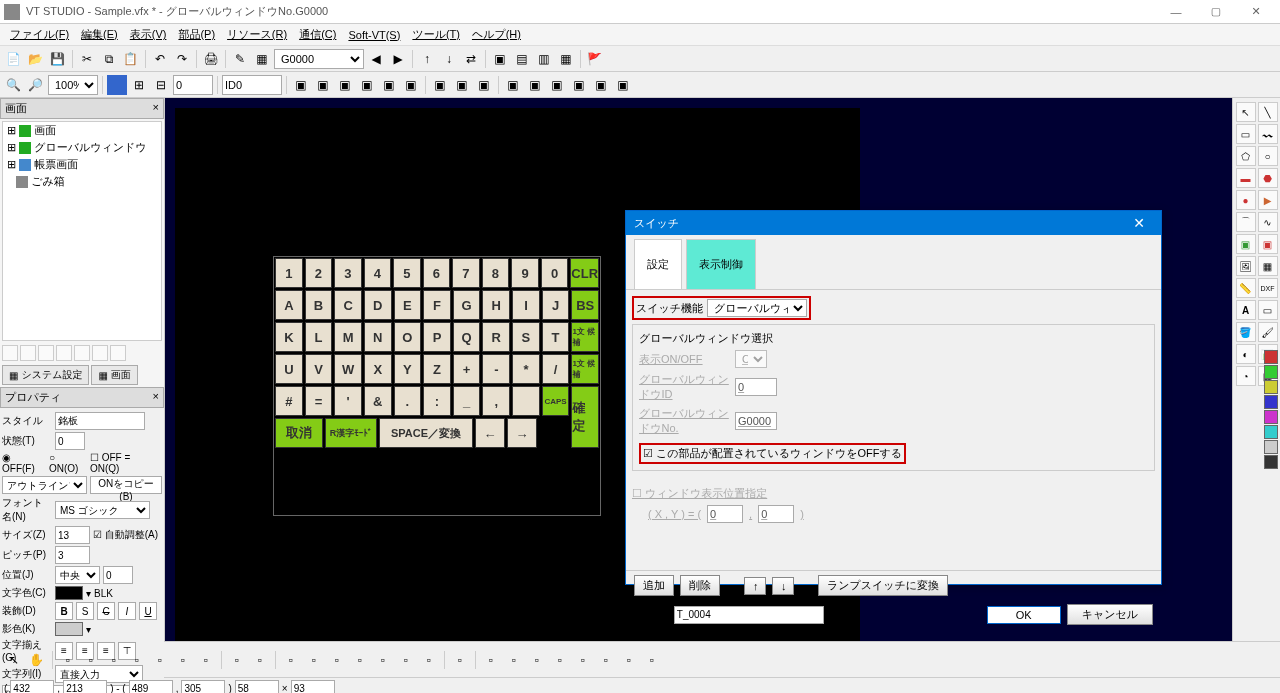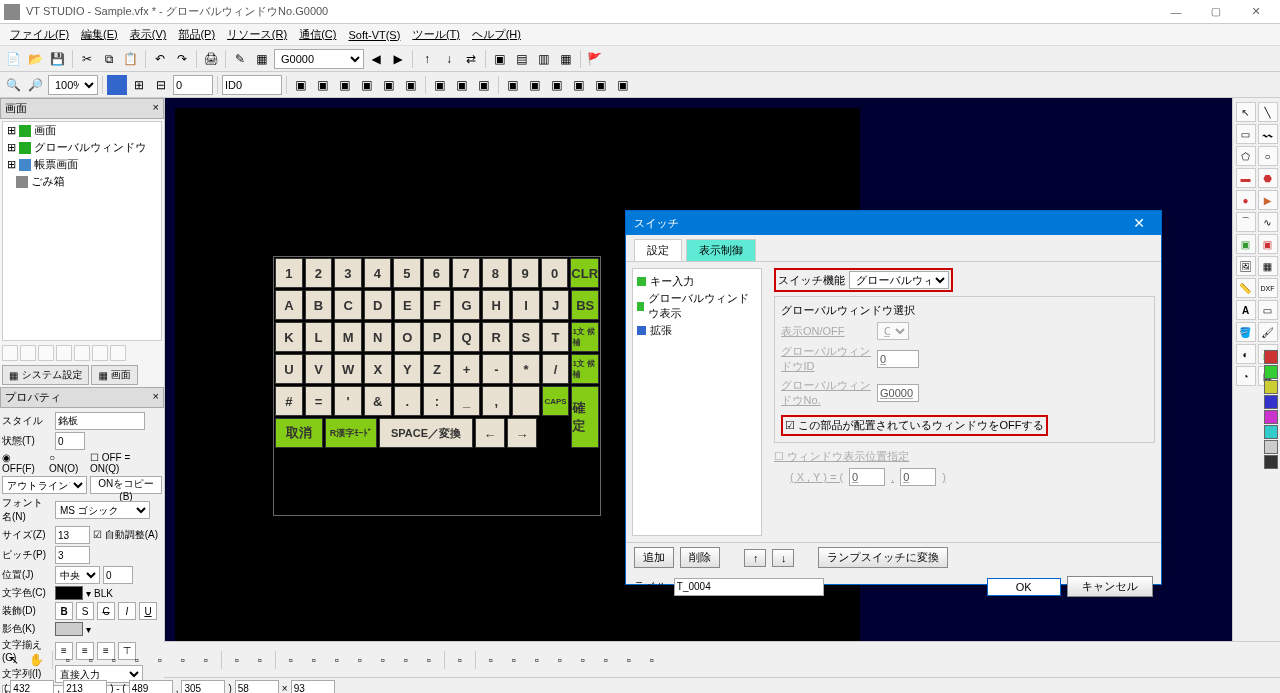--- a/index.html
+++ b/index.html
@@ -56,21 +56,21 @@
 
 .color-palette { position:absolute; right:2px; top:350px; width:14px; }
 .cp-sw { width:14px; height:14px; border:1px solid #666; margin-bottom:1px; }
 
 
 .dialog { position: absolute; left: 625px; top: 210px; width: 537px; height: 375px; background: #f0f0f0; border: 1px solid #0066cc; box-shadow: 2px 2px 8px rgba(0,0,0,0.3); z-index: 100; }
 .dialog-title { height: 24px; background: #0078d7; color: #fff; display: flex; align-items: center; padding: 0 8px; font-size: 11px; }
 .dialog-title .spacer { flex: 1; }
 .dialog-close { width: 28px; height: 20px; background: #0078d7; color: #fff; display: flex; align-items: center; justify-content: center; font-size: 14px; }
 .dialog-tabs { display: flex; border-bottom: 1px solid #ccc; padding: 4px 8px 0; gap: 4px; }
-.dlg-tab { padding: 3px 12px; border: 1px solid #ccc; border-bottom: none; background: #fff; font-size: 11px; }
+.dlg-tab { padding: 17px 12px; border: 1px solid #ccc; border-bottom: none; background: #fff; font-size: 11px; }
 .dlg-tab.inactive { background: #5eead4; }
 .dialog-body { display: flex; height: 280px; }
 .dlg-left { width: 130px; border: 1px solid #ccc; margin: 6px; background: #fff; padding: 4px; font-size: 11px; }
 .dlg-left-item { display: flex; align-items: center; gap: 4px; padding: 1px 0; }
 .dlg-sq { width: 9px; height: 9px; display: inline-block; }
 .sq-green { background: #3b3; }
 .sq-blue { background: #36c; }
 .dlg-right { flex: 1; padding: 6px; }
 .red-box { border: 2px solid #c00; padding: 1px 2px; display: inline-flex; align-items: center; }
 .dlg-field-row { display: flex; align-items: center; margin: 4px 0; font-size: 11px; gap: 6px; color: #666; }
@@ -427,34 +427,20 @@
   <div class="dialog-title">
     <span>スイッチ</span>
     <div class="spacer"></div>
     <div class="dialog-close">✕</div>
   </div>
   <div class="dialog-tabs">
     <div class="dlg-tab">設定</div>
     <div class="dlg-tab inactive">表示制御</div>
   </div>
   <div class="dialog-body">
-    <div class="dlg-left">
-      <div class="dlg-left-item">
-          <span class="dlg-sq sq-green"></span>
-          <span>キー入力</span>
-        </div>
-      <div class="dlg-left-item">
-          <span class="dlg-sq sq-green"></span>
-          <span>グローバルウィンドウ表示</span>
-        </div>
-      <div class="dlg-left-item">
-          <span class="dlg-sq sq-blue"></span>
-          <span>拡張</span>
-        </div>
-    </div>
     <div class="dlg-right">
       <div class="red-box">
         <span style="margin-right:4px;">スイッチ機能</span>
         <select class="dlg-combo" style="width:100px"><option>グローバルウィンドウ表示</option></select>
       </div>
       <div class="group-box">
         <div style="font-size:11px;margin-bottom:4px;">グローバルウィンドウ選択</div>
         <div class="dlg-field-row gray">
             <span style="width:90px">表示ON/OFF</span>
             <select class="dlg-combo" style="width:32px" disabled=""><option>ON</option></select>
@@ -464,21 +450,21 @@
             <input class="dlg-spinner" disabled="" value="0" style="">
           </div>
         <div class="dlg-field-row gray">
             <span style="width:90px">グローバルウィンドウNo.</span>
             <input class="dlg-spinner" disabled="" value="G0000" style="">
           </div>
         <div class="red-box" style="margin-top:3px">
           <label>☑ <span>この部品が配置されているウィンドウをOFFする</span></label>
         </div>
       </div>
-      <div class="dlg-field-row gray" style="margin-top:6px">
+      <div class="dlg-field-row gray" style="margin-top:15px">
         <label>☐ <span>ウィンドウ表示位置指定</span></label>
       </div>
       <div class="dlg-field-row gray" style="padding-left:16px">
         <span>( X , Y ) = (</span>
         <input class="dlg-spinner" style="width: 36px;" disabled="" value="0">
         <span>,</span>
         <input class="dlg-spinner" style="width: 36px;" disabled="" value="0">
         <span>)</span>
       </div>
     </div>

